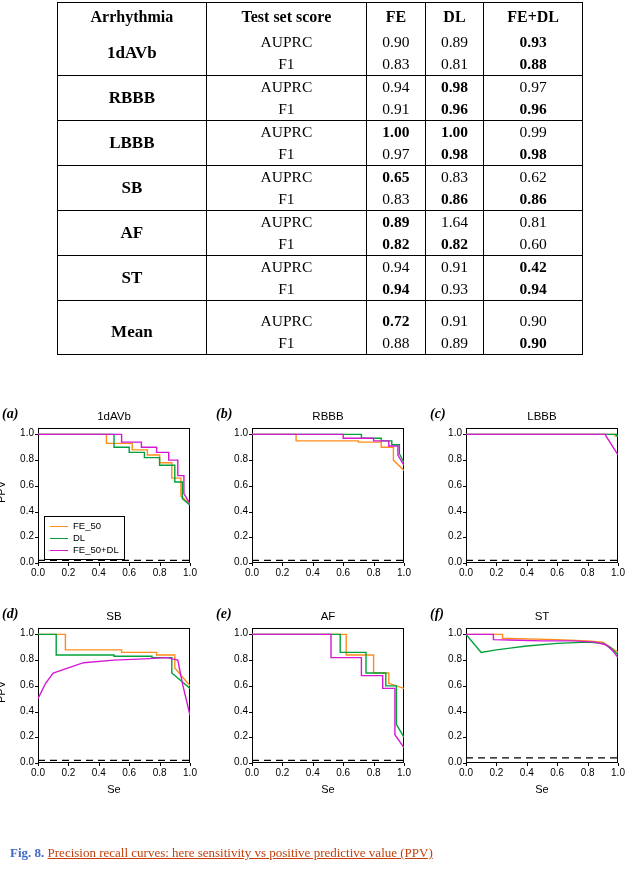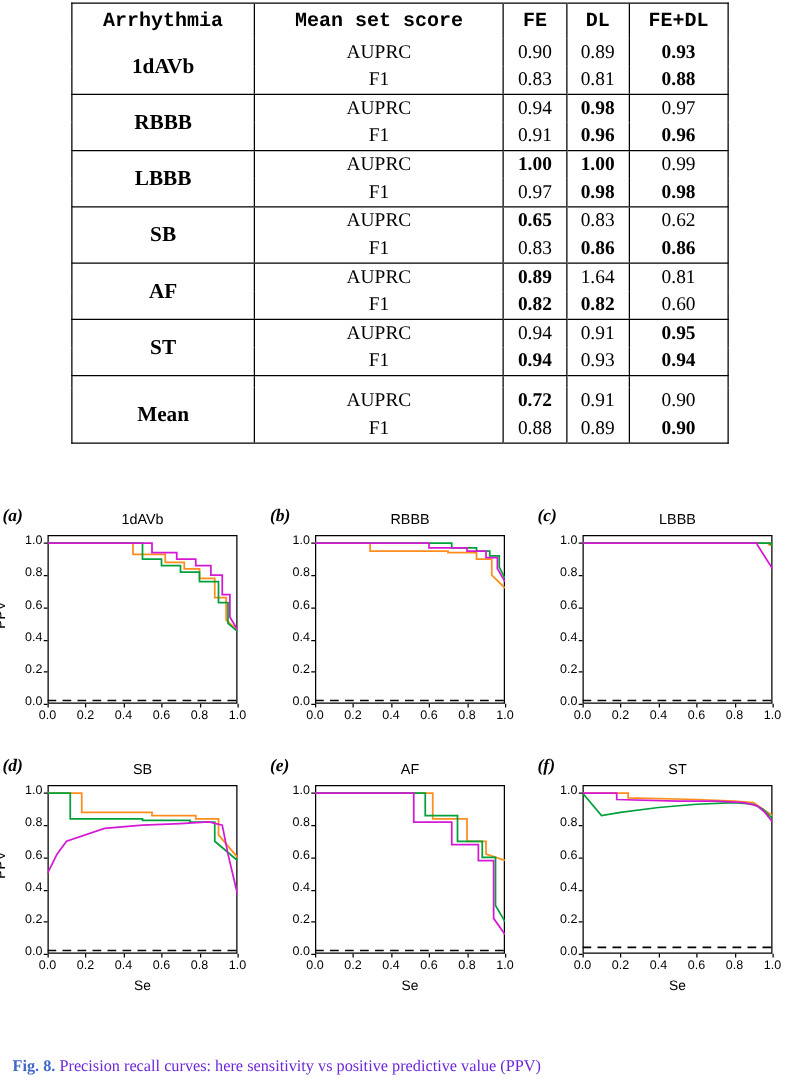--- a/index.html
+++ b/index.html
@@ -17,21 +17,21 @@
     font-family:"Liberation Serif", serif;
   }
   table td,table th{
     text-align:center;vertical-align:middle;
     font-size:15.5px;padding:2px 4px;color:#000;
   }
   .hdr{font-weight:bold;font-size:16px;padding:5px 4px;}
   .arr{font-weight:bold;font-size:17px;}
   .b{font-weight:bold;}
   .vline{border-left:1.6px solid #000;}
-  .toprule{border-top:1.6px solid #000;font-family:Liberation Mono, monospace;}
+  .toprule{border-top:1.6px solid #000;}
   .botrule{border-bottom:1.6px solid #000;}
   .thinrule{border-bottom:1.1px solid #000;}
   .outer-l{border-left:1.6px solid #000;}
   .outer-r{border-right:1.6px solid #000;}
   .sp{height:5px;}
   
   #figure{
     position:absolute;left:0;top:400px;width:640px;height:440px;
   }
   .panel-letter{
@@ -56,31 +56,31 @@
     font-family:"Liberation Sans", sans-serif;font-size:9.5px;
     padding:3px 5px;line-height:12px;
   }
   .legend-row{display:flex;align-items:center;height:12px;}
   .legend-line{display:inline-block;width:18px;height:0;border-top:1.6px solid #000;margin-right:5px;}
   .caption{
     position:absolute;left:10px;top:845px;width:625px;
     font-size:13px;font-family:"Liberation Serif", serif;color:#4169c8;
   }
   .caption .capbold{font-weight:bold;}
-  .caption .captext{color:#6d28d9;}
+  .caption .captext{color:#c2410c;text-decoration:underline;}
 </style>
 </head>
 <body>
 
 <div id="results-table-wrap">
   <table>
     <tbody id="table-body">
         <tr>
           <th class="hdr toprule outer-l">Arrhythmia</th>
-          <th class="hdr toprule vline">Mean set score</th>
+          <th class="hdr toprule vline">Test set score</th>
           <th class="hdr toprule vline">FE</th>
           <th class="hdr toprule vline">DL</th>
           <th class="hdr toprule vline outer-r">FE+DL</th>
         </tr>
         <tr>
           <td rowspan="2" class="arr outer-l thinrule">1dAVb</td>
           <td class="vline ">AUPRC</td>
           <td class="vline ">0.90</td>
           <td class="vline ">0.89</td>
           <td class="vline b  outer-r">0.93</td>
@@ -141,21 +141,21 @@
           <td class="vline thinrule">F1</td>
           <td class="vline b thinrule">0.82</td>
           <td class="vline b thinrule">0.82</td>
           <td class="vline thinrule outer-r">0.60</td>
         </tr>
         <tr>
           <td rowspan="2" class="arr outer-l thinrule">ST</td>
           <td class="vline ">AUPRC</td>
           <td class="vline ">0.94</td>
           <td class="vline ">0.91</td>
-          <td class="vline b  outer-r">0.95</td>
+          <td class="vline b  outer-r">0.42</td>
         </tr>
         <tr>
           <td class="vline thinrule">F1</td>
           <td class="vline b thinrule">0.94</td>
           <td class="vline thinrule">0.93</td>
           <td class="vline b thinrule outer-r">0.94</td>
         </tr>
         <tr>
           <td class="sp outer-l" colspan="1"></td>
           <td class="sp vline"></td>
@@ -208,20 +208,34 @@
     <div style="position: absolute; left: 68.4px; top: 163px; width: 1px; height: 3px; background: rgb(0, 0, 0);"></div>
     <div class="tick" style="left: 86.8px; top: 167px; width: 24px; text-align: center;">0.4</div>
     <div style="position: absolute; left: 98.8px; top: 163px; width: 1px; height: 3px; background: rgb(0, 0, 0);"></div>
     <div class="tick" style="left: 117.2px; top: 167px; width: 24px; text-align: center;">0.6</div>
     <div style="position: absolute; left: 129.2px; top: 163px; width: 1px; height: 3px; background: rgb(0, 0, 0);"></div>
     <div class="tick" style="left: 147.6px; top: 167px; width: 24px; text-align: center;">0.8</div>
     <div style="position: absolute; left: 159.6px; top: 163px; width: 1px; height: 3px; background: rgb(0, 0, 0);"></div>
     <div class="tick" style="left: 178px; top: 167px; width: 24px; text-align: center;">1.0</div>
     <div style="position: absolute; left: 190px; top: 163px; width: 1px; height: 3px; background: rgb(0, 0, 0);"></div>
     <div class="axis-label" style="position: absolute; left: -10px; top: 85.5px; transform: rotate(-90deg); transform-origin: center center;">PPV</div>
+    <div class="legend" style="left: 44px; top: 116px;">
+      <div class="legend-row">
+        <span class="legend-line" style="border-top-color: rgb(255, 141, 30);"></span>
+        <span>FE_50</span>
+      </div>
+      <div class="legend-row">
+        <span class="legend-line" style="border-top-color: rgb(0, 161, 58);"></span>
+        <span>DL</span>
+      </div>
+      <div class="legend-row">
+        <span class="legend-line" style="border-top-color: rgb(212, 25, 212);"></span>
+        <span>FE_50+DL</span>
+      </div>
+    </div>
     <div class="panel-letter" style="left: 216px; top: 6px;">(b)</div>
     <div class="panel-title" style="left: 252px; top: 10px; width: 152px;">RBBB</div>
     <div class="plotbox" style="left: 252px; top: 28px; width: 152px; height: 135px;"></div>
     <svg width="152" height="135" style="position: absolute; left: 252px; top: 28px;">
       <line x1="0" x2="152" y1="132.42857142857142" y2="132.42857142857142" stroke="#000" stroke-width="1.3" stroke-dasharray="7,5"></line>
       <path d="M0.0 6.4 L44.1 6.4 L44.1 12.9 L106.4 12.9 L106.4 14.1 L129.2 14.1 L129.2 19.3 L141.4 19.3 L141.4 32.1 L152.0 42.4 " fill="none" stroke="#ff8d1e" stroke-width="1.4"></path>
       <path d="M0.0 6.4 L109.4 6.4 L109.4 10.3 L129.2 10.3 L129.2 12.9 L139.8 12.9 L139.8 16.7 L147.4 16.7 L147.4 25.7 L152.0 34.7 " fill="none" stroke="#00a13a" stroke-width="1.4"></path>
       <path d="M0.0 6.4 L91.2 6.4 L91.2 10.3 L121.6 10.3 L121.6 12.9 L136.8 12.9 L136.8 18.0 L145.9 18.0 L145.9 27.0 L152.0 37.3 " fill="none" stroke="#d419d4" stroke-width="1.4"></path>
     </svg>
     <div class="tick" style="left: 226px; top: 156px; width: 22px; text-align: right;">0.0</div>

